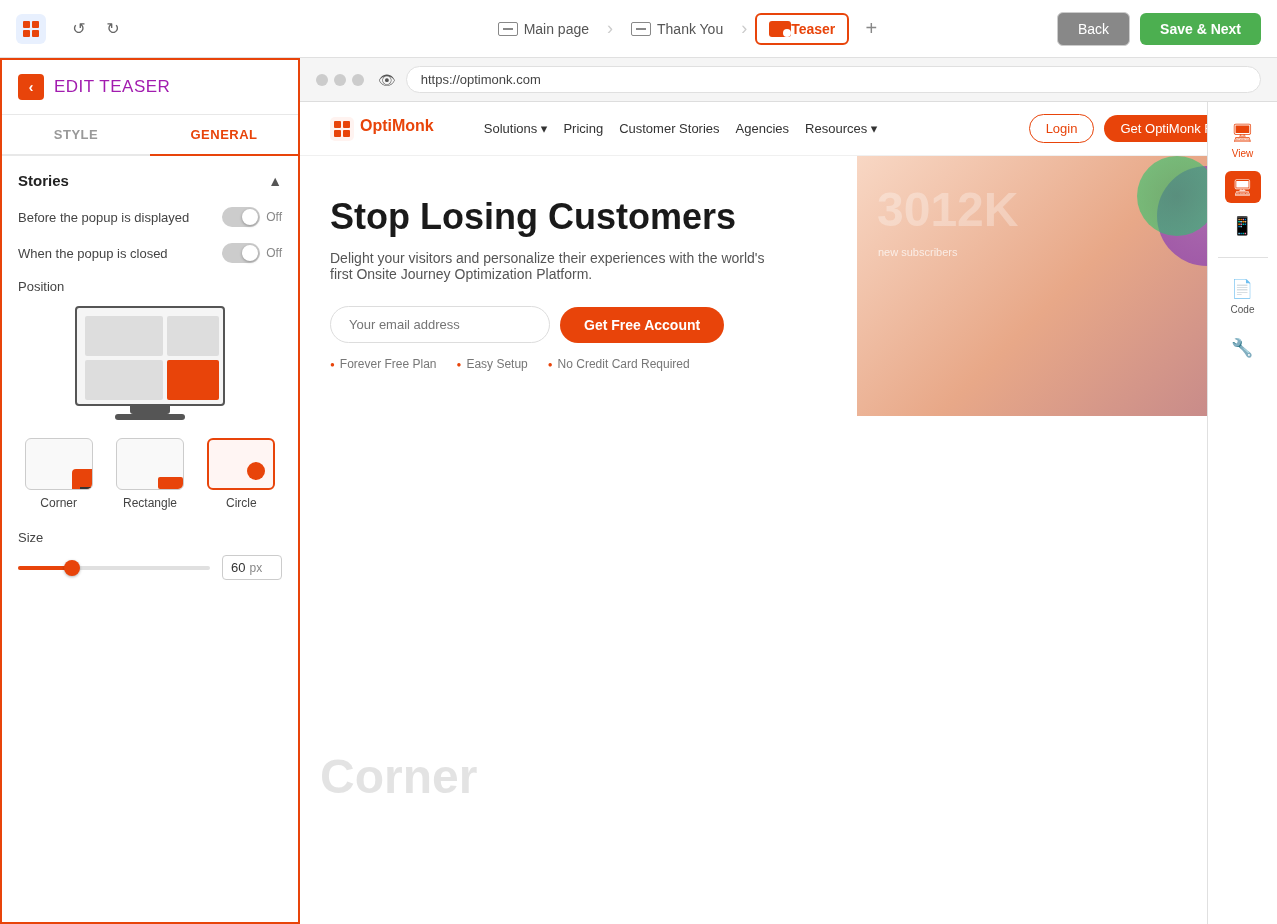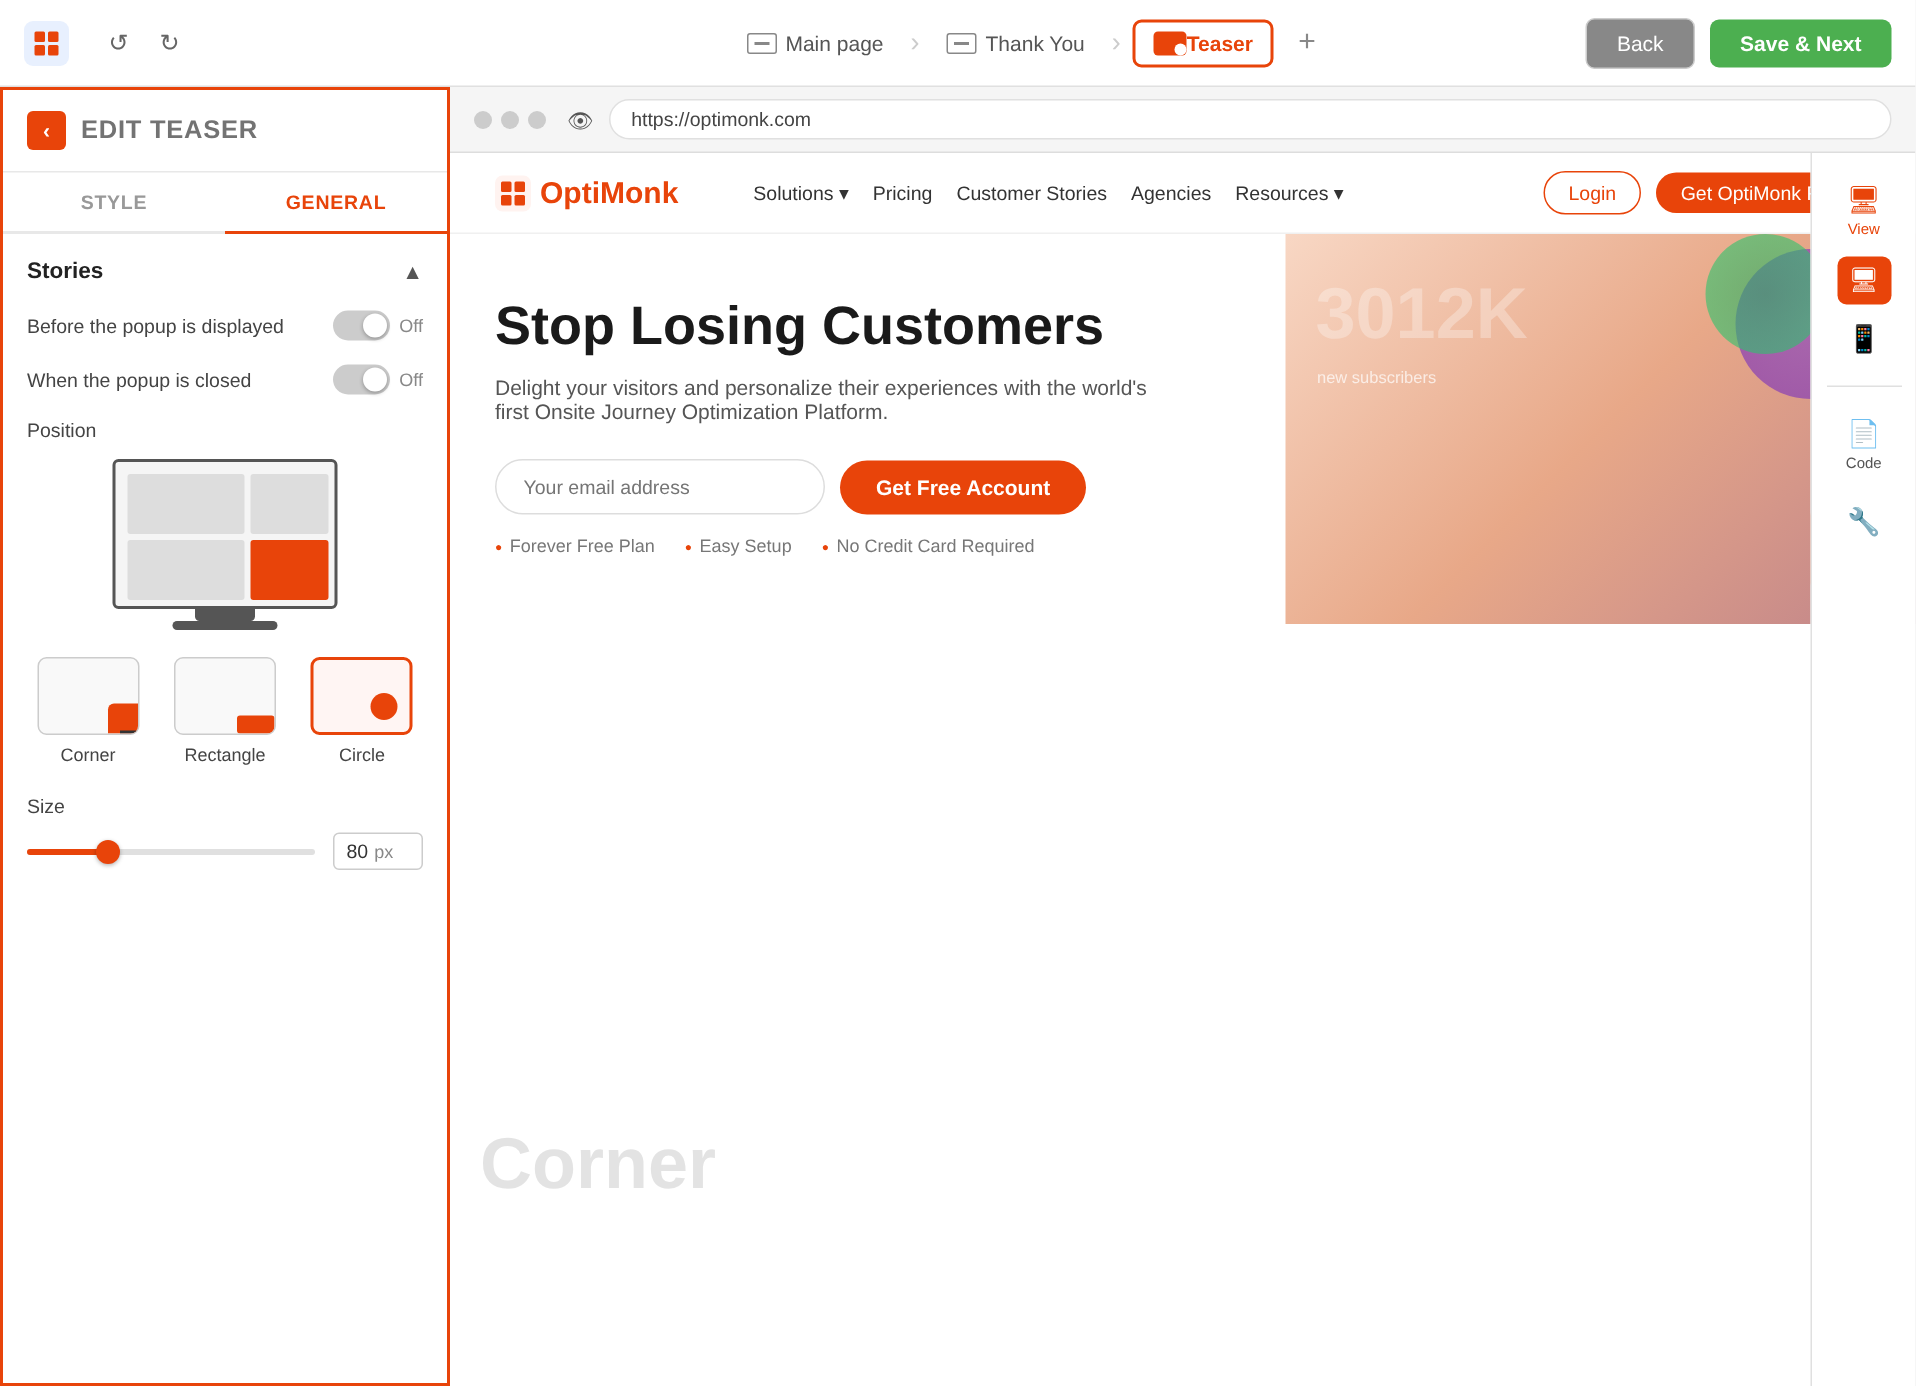--- a/index.html
+++ b/index.html
@@ -81,21 +81,21 @@
     .left-panel-header {
       display: flex; align-items: center; gap: 10px; padding: 14px 16px;
       border-bottom: 1px solid #e8e8e8;
     }
     .back-btn {
       width: 26px; height: 26px; background: #e8440a; border-radius: 4px;
       display: flex; align-items: center; justify-content: center;
       cursor: pointer; color: #fff; font-size: 14px; font-weight: bold;
     }
     .edit-teaser-title {
-      font-size: 17px; font-weight: 700; color: #737373; text-transform: uppercase; letter-spacing: 0.5px;
+      font-size: 17px; font-weight: 400; color: #a21caf; text-transform: uppercase; letter-spacing: 0.5px;
     }
 
     .tabs-row {
       display: flex; border-bottom: 2px solid #e8e8e8;
     }
     .tab {
       flex: 1; text-align: center; padding: 12px 0; font-size: 13px; font-weight: 600;
       cursor: pointer; color: #999; text-transform: uppercase; letter-spacing: 0.5px;
     }
     .tab.active { color: #e8440a; border-bottom: 2px solid #e8440a; margin-bottom: -2px; }
@@ -221,21 +221,21 @@
     }
     .preview-iframe-mockup {
       width: 100%; height: 100%; overflow: hidden; position: relative;
     }
 
     
     .om-nav {
       display: flex; align-items: center; padding: 12px 30px; background: #fff;
       border-bottom: 1px solid #f0f0f0; gap: 20px;
     }
-    .om-logo { font-size: 20px; font-weight: 700; color: #e8440a; display: flex; align-items: flex-end; gap: 6px; }
+    .om-logo { font-size: 16px; font-weight: 700; color: #e8440a; display: flex; align-items: flex-start; gap: 6px; }
     .om-logo-icon {
       width: 24px; height: 24px; background: #fff3f0; border-radius: 5px;
       display: grid; grid-template-columns: 1fr 1fr; gap: 2px; padding: 4px;
     }
     .om-logo-icon span { background: #e8440a; border-radius: 1px; }
     .om-nav-links { display: flex; gap: 16px; margin-left: 30px; font-size: 13px; color: #333; }
     .om-nav-links a { text-decoration: none; color: #333; cursor: pointer; }
     .om-nav-right { margin-left: auto; display: flex; gap: 10px; align-items: center; }
     .btn-login {
       padding: 6px 16px; border: 1.5px solid #e8440a; border-radius: 20px;
@@ -401,21 +401,21 @@
         <div class="size-label">Size</div>
         <div class="size-row">
           <div class="slider-container">
             <div class="slider-track">
               <div class="slider-fill"></div>
               <div class="slider-thumb"></div>
             </div>
             <input type="range" style="position: absolute; top: 0px; left: 0px; width: 100%; height: 100%; opacity: 0; cursor: pointer;" value="28" min="0" max="100">
           </div>
           <div class="size-input-box">
-            <span>80</span>
+            <span>60</span>
             <span class="size-unit">px</span>
           </div>
         </div>
       </div>
     </div>
   </div>
 
   <div class="right-area">
 
     <div class="browser-bar">

